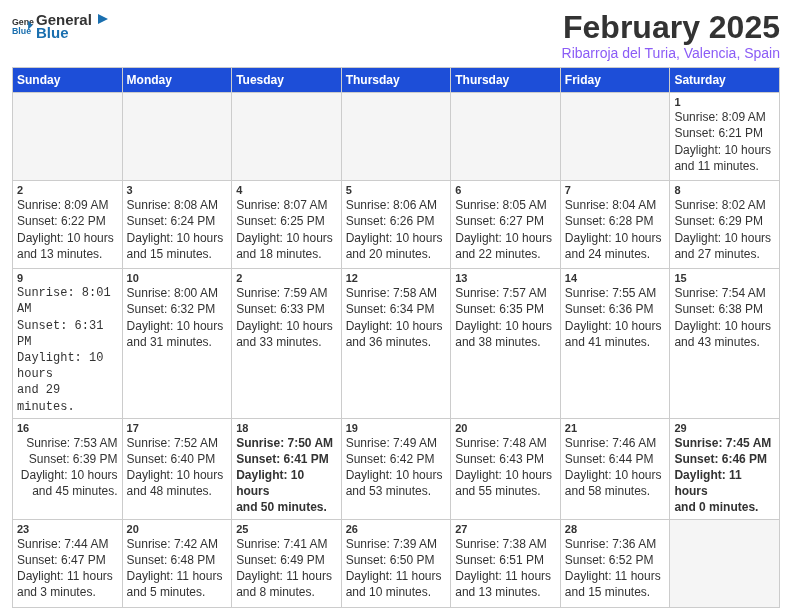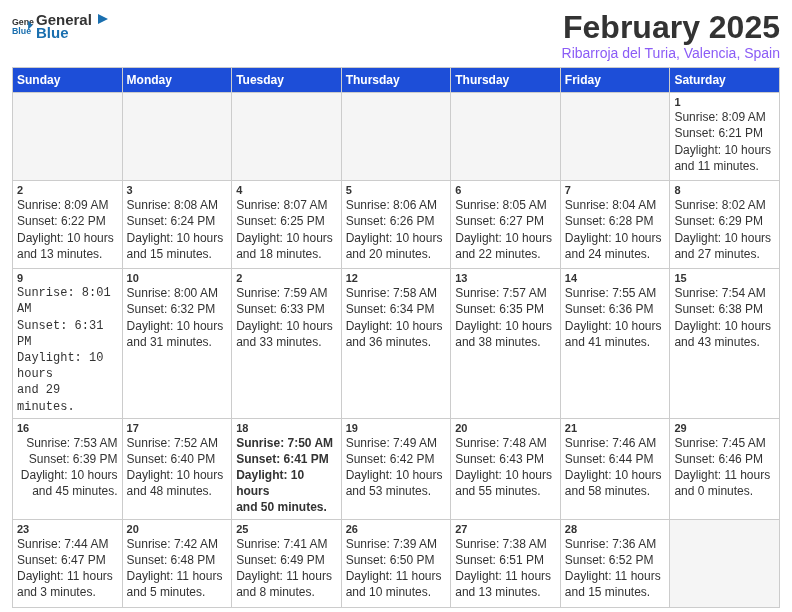--- a/index.html
+++ b/index.html
@@ -277,21 +277,21 @@
           </td>
           <td>
             <span class="day-num">21</span>
             <div class="day-detail" style="white-space: pre-line;">Sunrise: 7:46 AM
 Sunset: 6:44 PM
 Daylight: 10 hours
 and 58 minutes.</div>
           </td>
           <td>
             <span class="day-num">29</span>
-            <div class="day-detail" style="white-space: pre-line;">Sunrise: 7:45 AM
+            <div class="day-detail" style="white-space: pre-line; font-weight: bold;">Sunrise: 7:45 AM
 Sunset: 6:46 PM
 Daylight: 11 hours
 and 0 minutes.</div>
           </td>
         </tr>
         <tr>
           <td>
             <span class="day-num">23</span>
             <div class="day-detail" style="white-space: pre-line;">Sunrise: 7:44 AM
 Sunset: 6:47 PM

